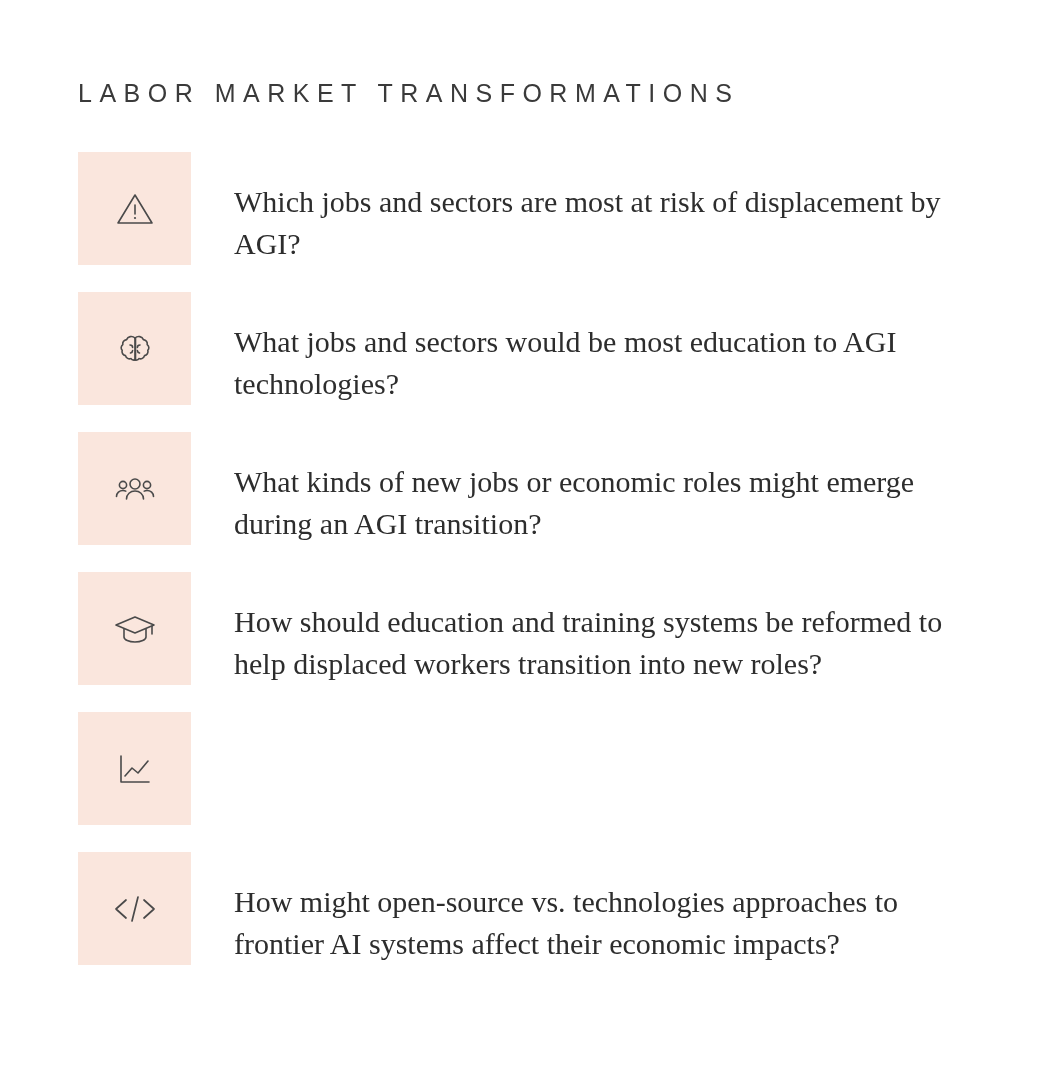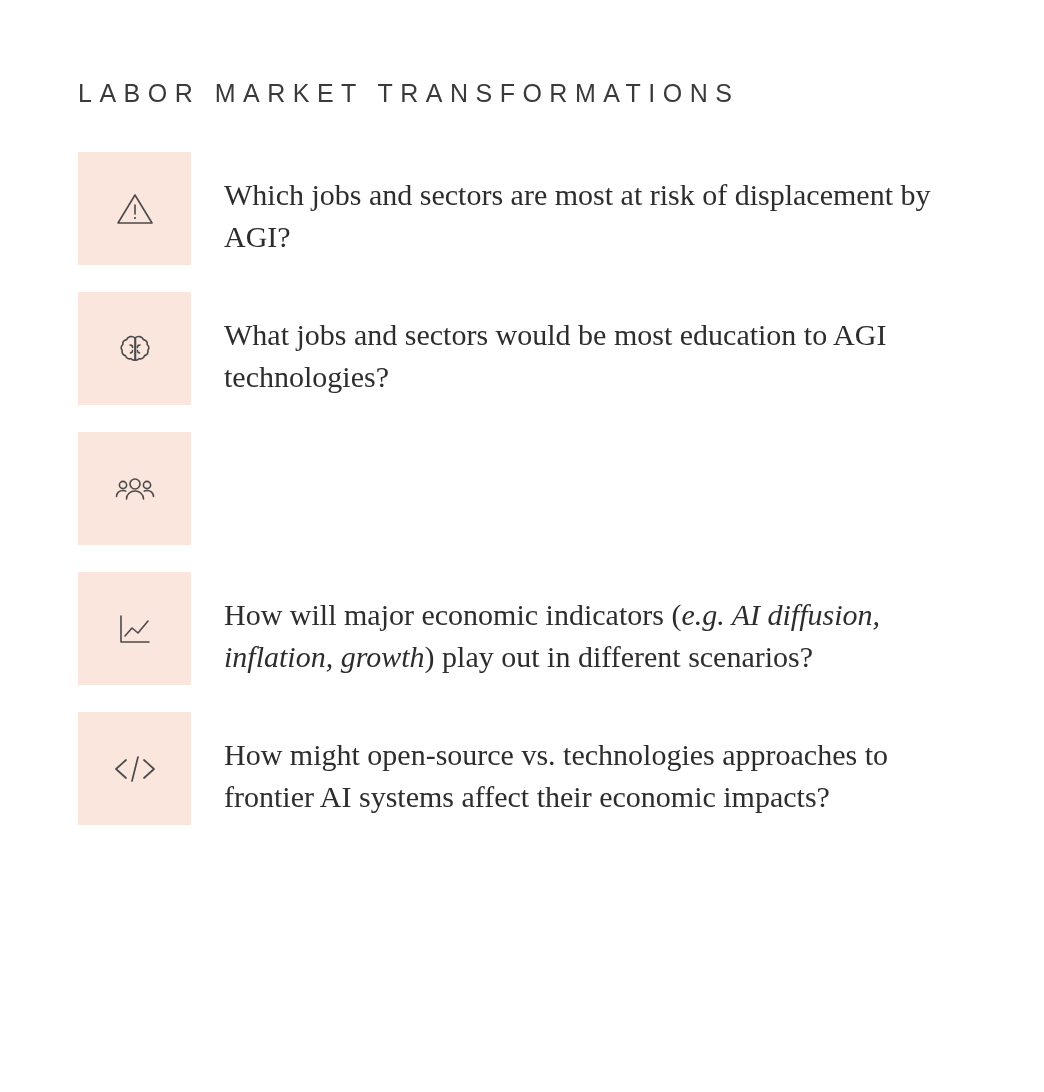--- a/index.html
+++ b/index.html
@@ -30,22 +30,22 @@
     margin: 0 0 44px 0;
     line-height: 1.2;
   }
   .qa-list {
     display: flex;
     flex-direction: column;
     gap: 27px;
   }
   .qa-item {
     display: flex;
-    align-items: center;
-    gap: 33px;
+    align-items: flex-end;
+    gap: 43px;
   }
   .icon-tile {
     flex: 0 0 auto;
     width: 113px;
     height: 113px;
     background: #fae6dd;
     display: flex;
     align-items: center;
     justify-content: center;
   }
@@ -100,31 +100,41 @@
       <div class="icon-tile">
         <svg width="48" height="48" viewBox="0 0 48 48" fill="none" stroke="#4a4a4a" stroke-width="1.6" stroke-linecap="round" stroke-linejoin="round">
           <circle cx="24" cy="19" r="5"></circle>
           <path d="M15.5 34c0-4.7 3.8-8 8.5-8s8.5 3.3 8.5 8"></path>
           <circle cx="12" cy="20" r="3.6"></circle>
           <path d="M5.5 31.5c0-3.6 2.9-6 6.5-6 1 0 2 .2 2.8.6"></path>
           <circle cx="36" cy="20" r="3.6"></circle>
           <path d="M42.5 31.5c0-3.6-2.9-6-6.5-6-1 0-2 .2-2.8.6"></path>
         </svg>
       </div>
+      <div class="qa-text">What kinds of new jobs or economic roles might emerge during an AGI transition?</div>
     </div>
 
+    <div class="qa-item">
+      <div class="icon-tile">
+        <svg width="46" height="46" viewBox="0 0 46 46" fill="none" stroke="#4a4a4a" stroke-width="1.6" stroke-linecap="round" stroke-linejoin="round">
+          <path d="M23 11 L42 19 L23 27 L4 19 Z"></path>
+          <path d="M12 23v8c0 2.8 5 5 11 5s11-2.2 11-5v-8"></path>
+          <path d="M40 20v8"></path>
+        </svg>
+      </div>
+      <div class="qa-text">How should education and training systems be reformed to help displaced workers transition into new roles?</div>
+    </div>
 
     <div class="qa-item">
       <div class="icon-tile">
         <svg width="46" height="46" viewBox="0 0 46 46" fill="none" stroke="#4a4a4a" stroke-width="1.6" stroke-linecap="round" stroke-linejoin="round">
           <path d="M9 10v26h28"></path>
           <path d="M13 30 L20 22 L26 27 L36 15"></path>
         </svg>
       </div>
-      <div class="qa-text"><span>How will major economic indicators (</span><em>e.g. AI diffusion, inflation, growth</em><span>) play out in different scenarios?</span></div>
     </div>
 
     <div class="qa-item">
       <div class="icon-tile">
         <svg width="52" height="46" viewBox="0 0 52 46" fill="none" stroke="#4a4a4a" stroke-width="1.7" stroke-linecap="round" stroke-linejoin="round">
           <path d="M17 14 L7 23 L17 32"></path>
           <path d="M29 11 L23 35"></path>
           <path d="M35 14 L45 23 L35 32"></path>
         </svg>
       </div>

